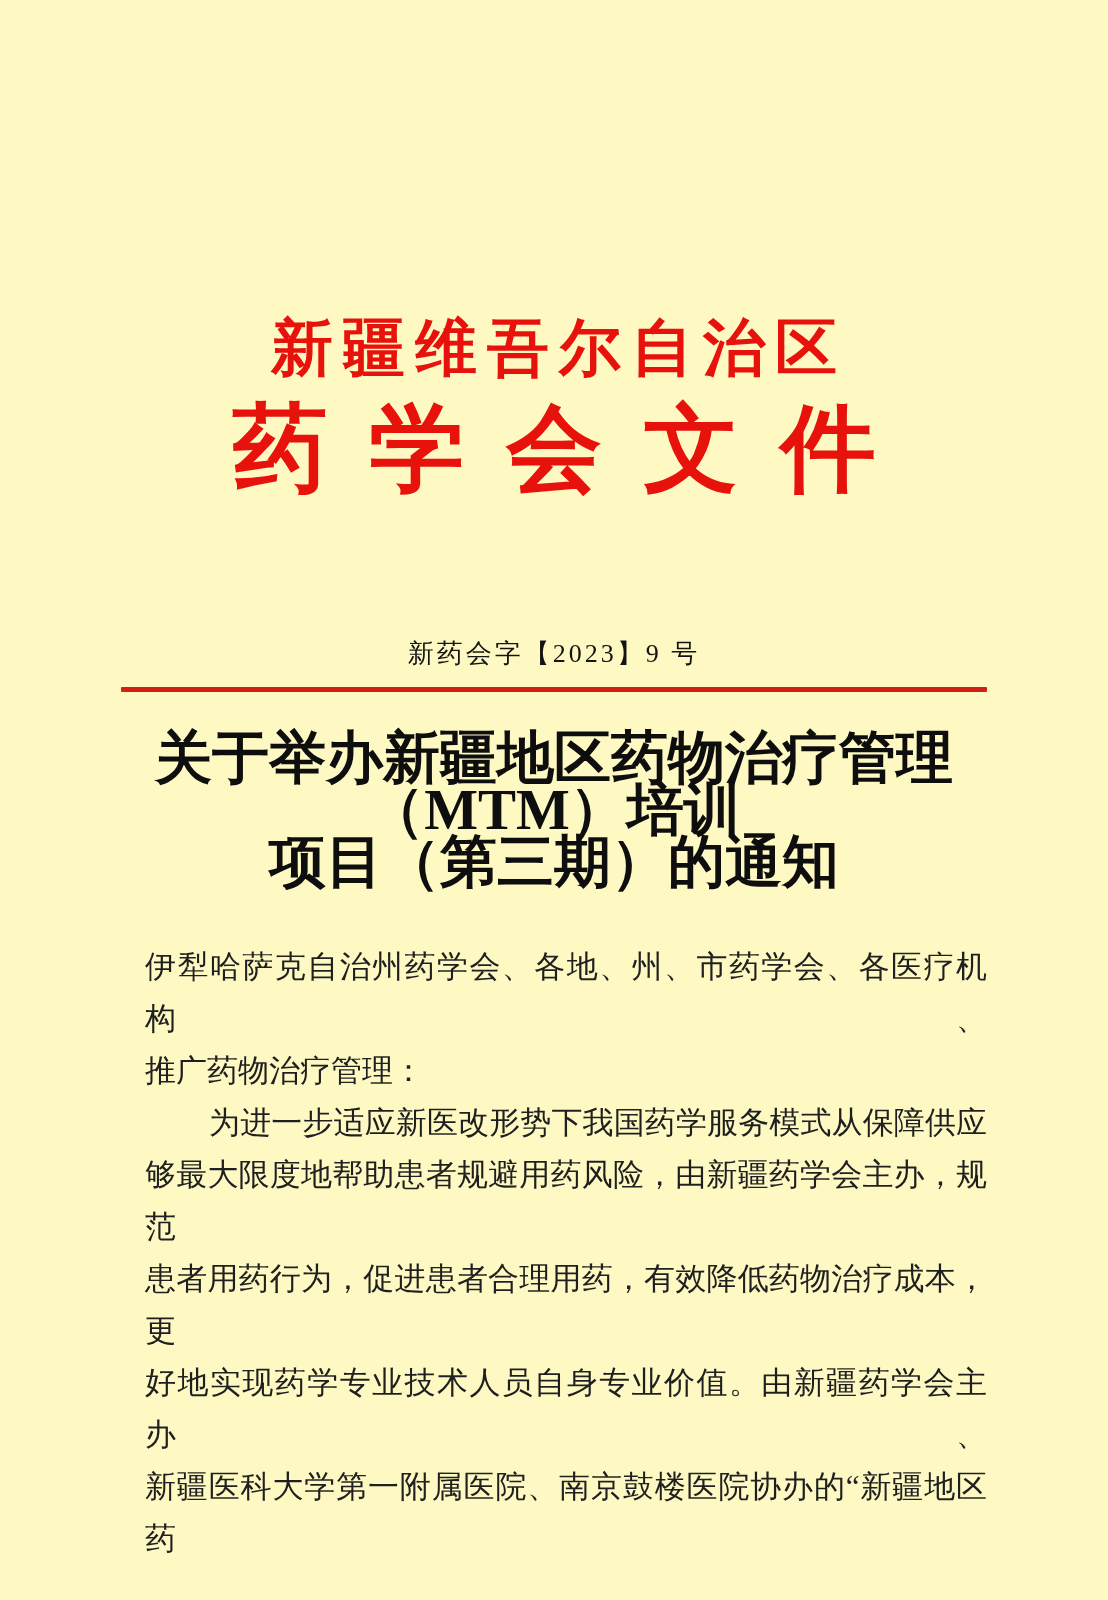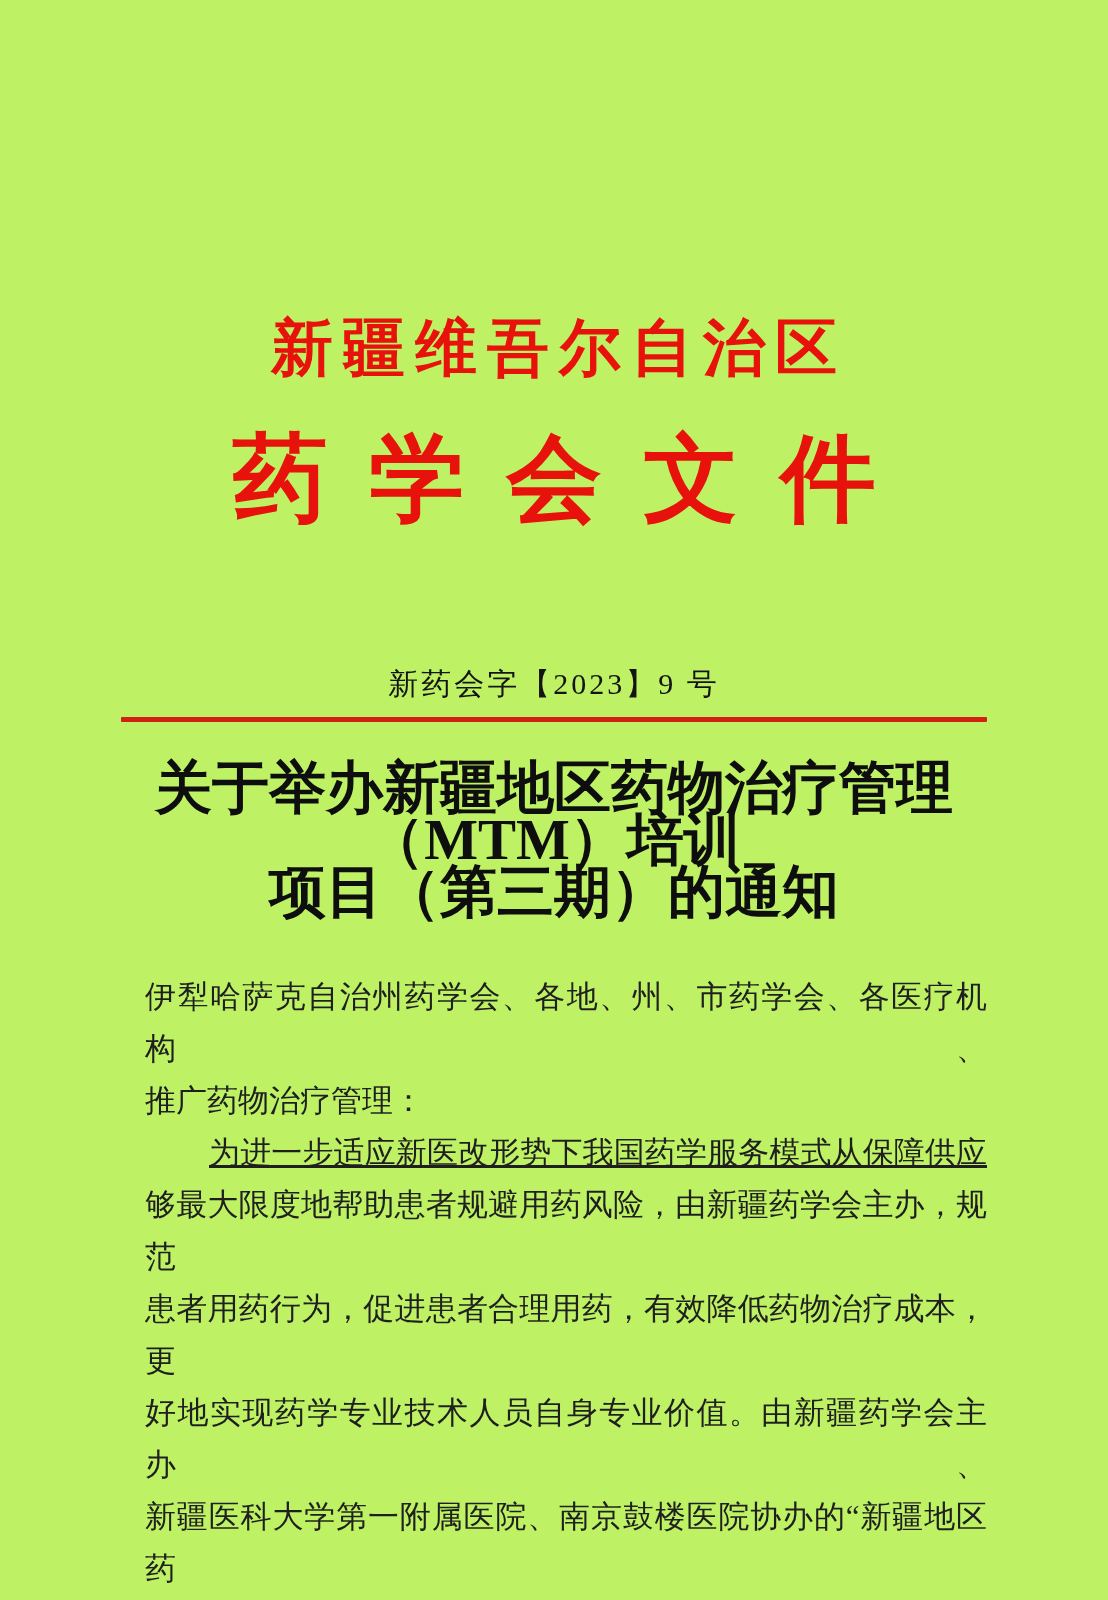--- a/index.html
+++ b/index.html
@@ -5,50 +5,50 @@
   :root{
     --red:#e8120c;
     --divider-red:#d32015;
     --ink:#1b1b1b;
   }
   *{box-sizing:border-box;}
   html,body{margin:0;padding:0;background:#e9e9e9;}
   .page{
     width:1108px;height:1600px;
     margin:0 auto;
-    background:#bef264;
+    background:#fef9c3;
     position:relative;
     overflow:hidden;
     font-family:"Liberation Serif","DejaVu Serif",serif;
     color:var(--ink);
   }
   
   .letterhead{padding-top:314px;text-align:center;}
   .org-name{
     color:var(--red);
     font-size:62px;
     font-weight:bold;
     line-height:68px;
     letter-spacing:10px;
     padding-left:10px; 
   }
   .doc-type{
-    margin-top:48px;
+    margin-top:18px;
     color:var(--red);
     font-size:95px;
     font-weight:bold;
     line-height:98px;
     letter-spacing:42px;
     padding-left:42px; 
   }
   
   .doc-number{
     margin-top:138px;
     text-align:center;
-    font-size:30px;
+    font-size:26px;
     line-height:36px;
     letter-spacing:3px;
     color:#141414;
   }
   .red-divider{
     width:866px;height:5px;
     margin:15px auto 0;
     background:var(--divider-red);
     border-radius:1px;
   }
@@ -74,21 +74,21 @@
   .line{
     text-align:justify;
     white-space:nowrap;       
     overflow:visible;
     margin-left:24px;
   }
   .line.just{
     white-space:normal;
     text-align-last:justify;  
   }
-  .line.indent{text-indent:64px;text-decoration:underline;}
+  .line.indent{text-indent:64px;}
 </style>
 </head>
 <body>
 
 <div class="page">
 
   <div class="letterhead">
     <div class="org-name">新疆维吾尔自治区</div>
     <div class="doc-type">药学会文件</div>
   </div>

